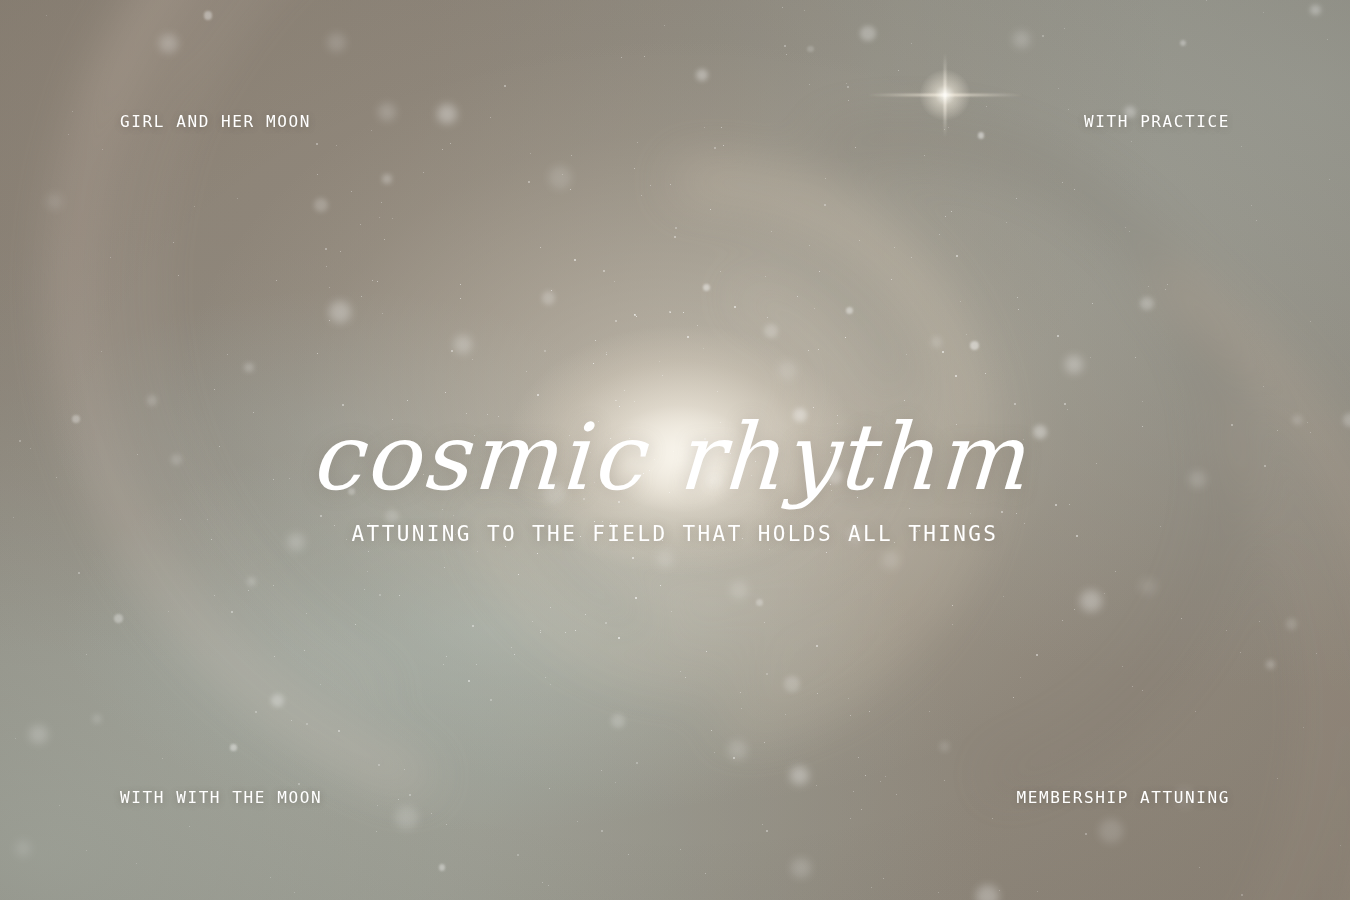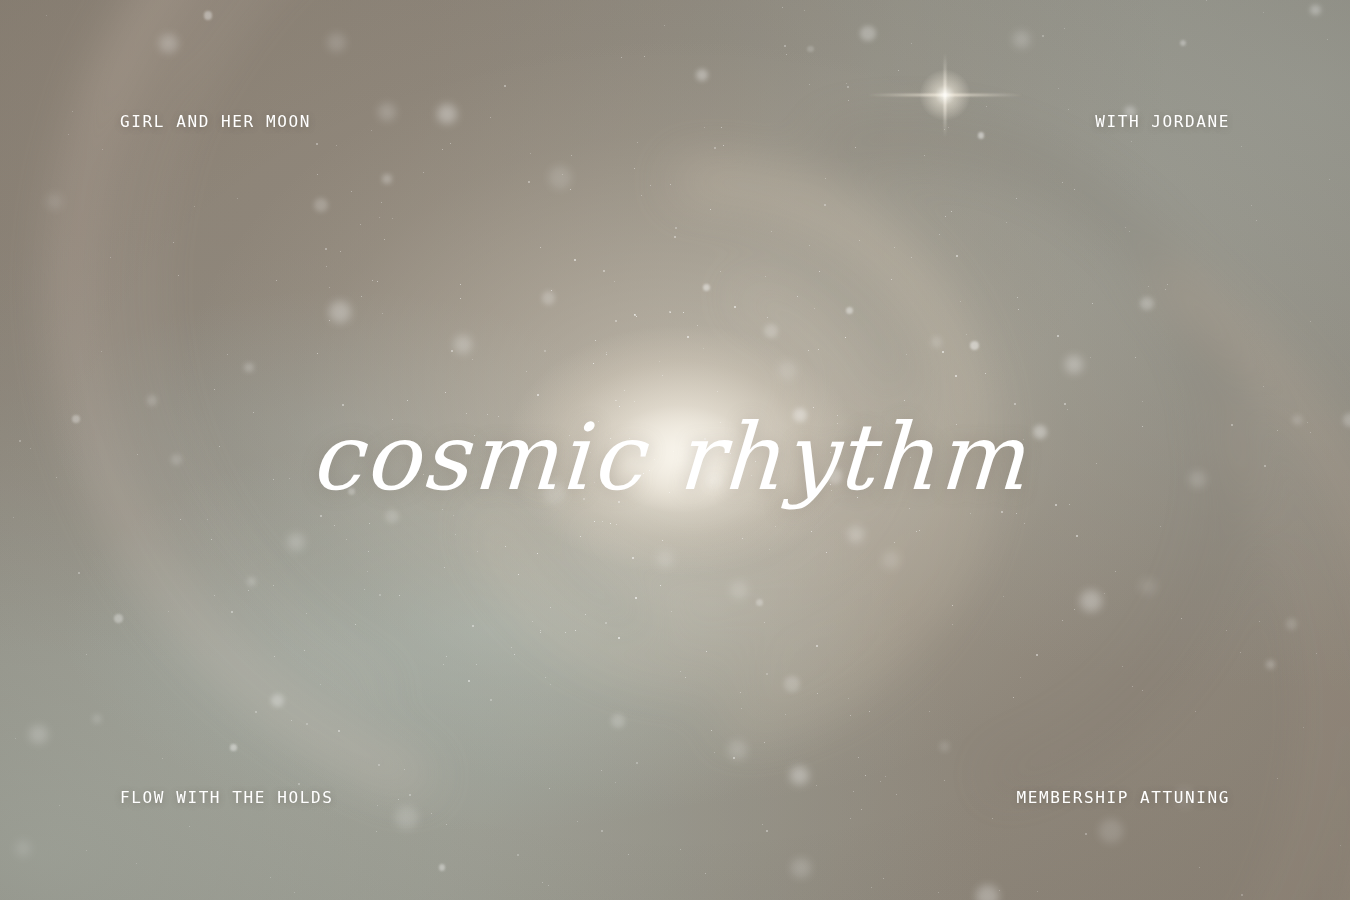--- a/index.html
+++ b/index.html
@@ -723,21 +723,22 @@
 
   <div id="flare" style="left:945px; top:95px;">
     <div class="glow"></div>
     <div class="spike-h"></div>
     <div class="spike-v"></div>
   </div>
 
   <div class="layer" id="bg-vignette"></div>
 
   <div class="corner" id="tl">GIRL AND HER MOON</div>
-  <div class="corner" id="tr">WITH JORDANE</div>
-  <div class="corner" id="bl">FLOW WITH THE HOLDS</div>
+  <div class="corner" id="tr">WITH PRACTICE</div>
+  <div class="corner" id="bl">WITH WITH THE MOON</div>
   <div class="corner" id="br">MEMBERSHIP ATTUNING</div>
 
   <div id="center-block">
     <div id="title">cosmic rhythm</div>
+    <div id="subtitle">ATTUNING TO THE FIELD THAT HOLDS ALL THINGS</div>
   </div>
 
 </div>
 
 </body></html>

